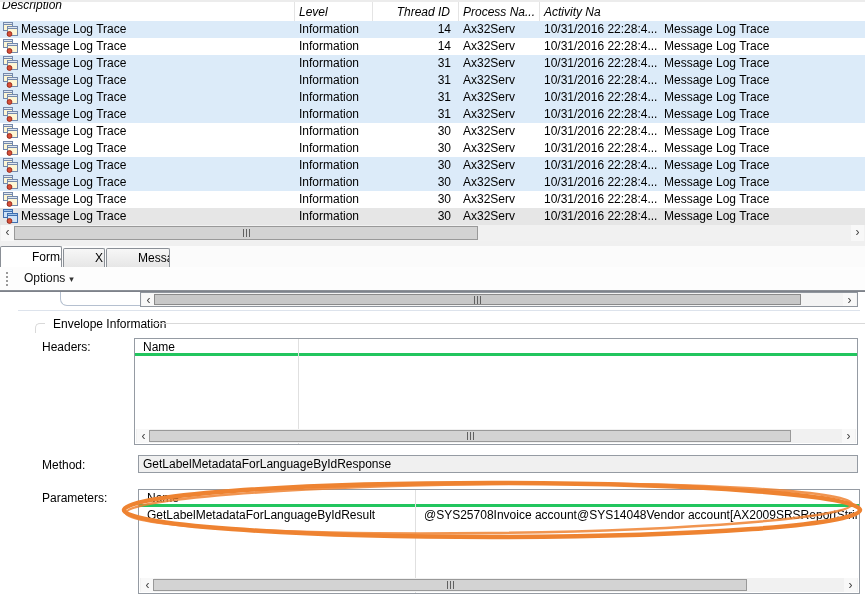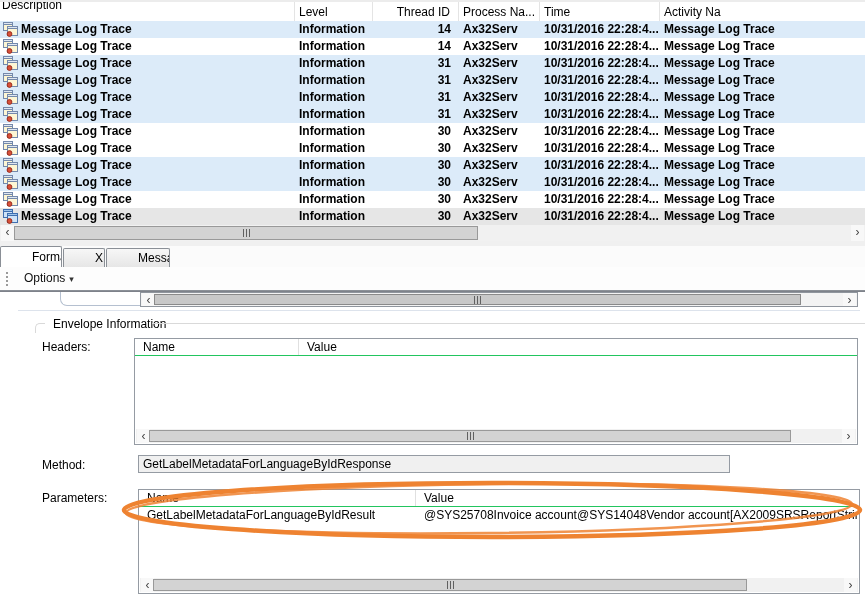--- a/index.html
+++ b/index.html
@@ -3,23 +3,23 @@
 <meta charset="utf-8">
 <style>
   *{box-sizing:border-box;margin:0;padding:0}
   html,body{width:865px;height:597px}
   body{position:relative;overflow:hidden;background:#fff;color:#000;
        font-family:"Liberation Sans","DejaVu Sans",sans-serif;font-size:12px;}
 
   
   #grid-header{position:absolute;top:0;left:0;width:865px;height:21px;display:flex;
                background:#fff;border-top:2px solid #ececec;}
-  .gh{padding:3px 4px 16px 4px;border-right:1px solid #e4e4e4;white-space:nowrap;overflow:hidden;}
+  .gh{padding:3px 4px 16px 4px;border-right:1px solid #e4e4e4;white-space:nowrap;overflow:hidden;font-style:italic;}
   #grid-body{position:absolute;top:21px;left:0;width:865px;height:204px;}
-  .grid-row{display:flex;height:17px;align-items:flex-end;font-weight:bold;}
+  .grid-row{display:flex;height:17px;align-items:flex-end;}
   .bg-blue{background:#dcebf9}
   .bg-white{background:#fff}
   .bg-selected{background:#e6e6e6}
   .cell{padding:0 4px;white-space:nowrap;overflow:hidden;height:17px;line-height:17px;}
   .c0{width:295px;display:flex;align-items:center;gap:3px;padding-left:2px}
   .c1{width:78px}
   .c2{width:86px;text-align:right;padding-right:8px}
   .c3{width:81px}
   .c4{width:120px}
   .c5{width:150px}
@@ -63,44 +63,43 @@
   #remnant-line{position:absolute;left:18px;top:18px;width:842px;height:1px;background:#dde3ec}
 
   .group-corner{position:absolute;left:35px;top:31px;width:10px;height:10px;
                 border-left:1px solid #d9d9d9;border-top:1px solid #d9d9d9;border-top-left-radius:5px}
   .group-title{position:absolute;left:51px;top:25px;background:#fff;padding:0 2px}
   .group-line{position:absolute;left:152px;top:31px;width:713px;height:1px;background:#d9d9d9}
 
   .side-label{position:absolute;left:42px;white-space:nowrap}
 
   .nv-table{position:absolute;background:#fff;border:1px solid #959ba3;overflow:hidden}
-  .nv-head{display:flex;height:17px;border-bottom:1px solid #22c55e;}
+  .nv-head{display:flex;height:17px;border-bottom:3px solid #22c55e;flex-direction:column;}
   .nv-head span{padding:1px 8px;white-space:nowrap;overflow:hidden}
   .nv-head .n{border-right:1px solid #e0e0e0}
   .nv-row{display:flex;height:16px;line-height:16px}
   .nv-row span{padding:0 8px;white-space:nowrap;overflow:hidden}
   #headers-table .n{flex:0 0 164px;width:164px}
   #params-table .n{flex:0 0 277px;width:277px}
   .nv-head .v,.nv-row .v{flex:1}
   .nv-scroll{position:absolute;left:1px;right:1px;bottom:1px;height:14px;background:#f1f1f1}
 
-  #method-box{position:absolute;left:138px;top:163px;width:592px;height:18px;background:#f0f0f0;
+  #method-box{position:absolute;left:138px;top:163px;width:720px;height:18px;background:#f0f0f0;
               border:1px solid #959ba3;line-height:16px;padding:0 4px;white-space:nowrap;overflow:hidden}
 
   #annotation-svg{position:absolute;left:116px;top:187px;z-index:5;pointer-events:none}
 </style>
 </head>
 <body>
 
 <div id="grid-header">
   <span class="gh c0">Description</span>
   <span class="gh c1">Level</span>
   <span class="gh c2">Thread ID</span>
   <span class="gh c3">Process Na...</span>
-  <span class="gh c4">Time</span>
   <span class="gh c6">Activity Na</span>
 </div>
 <div id="grid-body">
     <div class="grid-row bg-blue">
       <span class="cell c0">
         <svg class="mlicon" width="16" height="15" viewBox="0 0 16 15">
     <rect x="1.5" y="0.5" width="9" height="8" fill="#fdf6d4" stroke="#7489ab"></rect>
     <rect x="1.5" y="0.5" width="9" height="2" fill="#dfe7f2" stroke="#7489ab"></rect>
     <rect x="5.5" y="4.5" width="10" height="9" fill="#fdf6d4" stroke="#7489ab"></rect>
     <rect x="5.5" y="4.5" width="10" height="2" fill="#dfe7f2" stroke="#7489ab"></rect>

